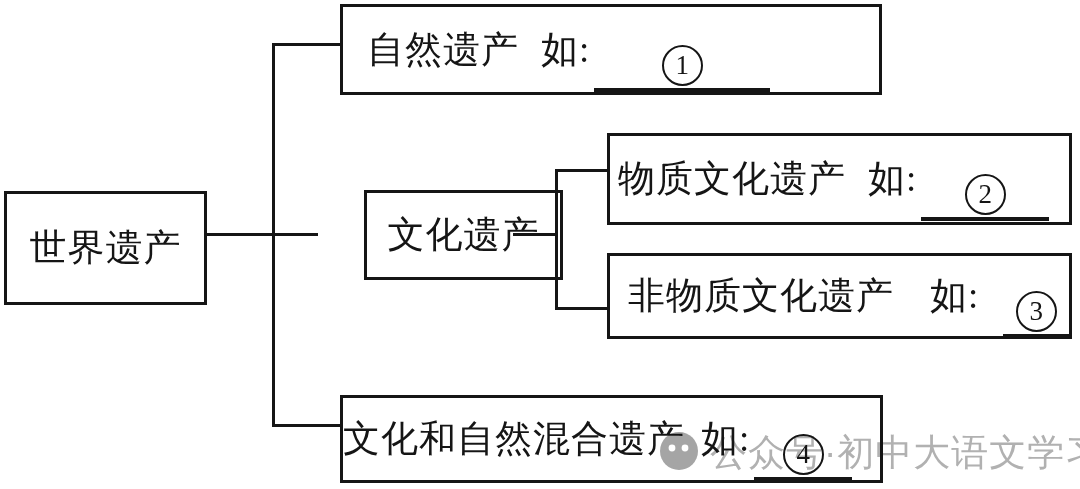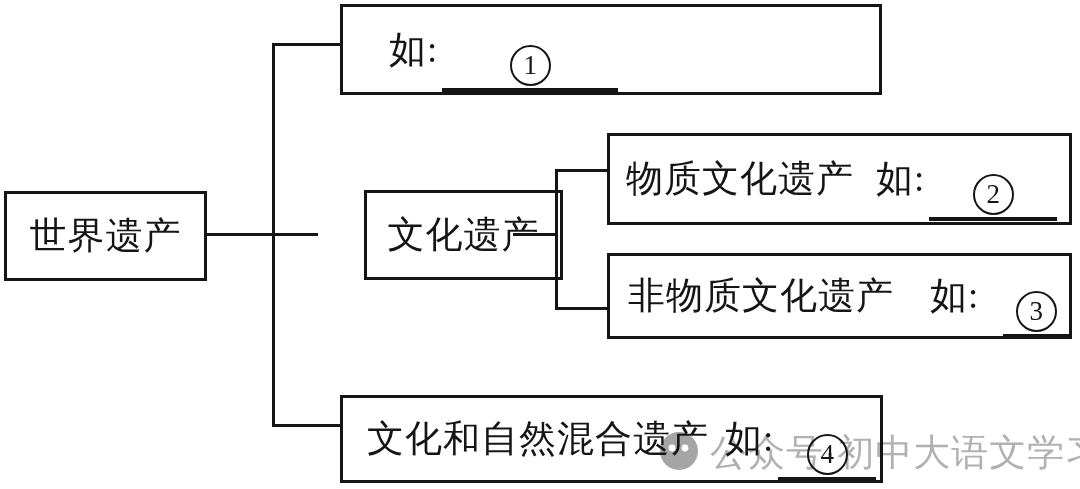--- a/index.html
+++ b/index.html
@@ -89,52 +89,53 @@
   <div class="line" style="left:205px; top:233px; width:70px; height:3px;"></div>
   <div class="line" style="left:272px; top:43px;  width:3px;  height:384px;"></div>
   <div class="line" style="left:272px; top:43px;  width:68px; height:3px;"></div>
   <div class="line" style="left:272px; top:233px; width:46px; height:3px;"></div>
   <div class="line" style="left:272px; top:424px; width:68px; height:3px;"></div>
   <div class="line" style="left:513px; top:233px; width:44px; height:3px;"></div>
   <div class="line" style="left:555px; top:169px; width:3px;  height:141px;"></div>
   <div class="line" style="left:555px; top:169px; width:54px; height:3px;"></div>
   <div class="line" style="left:555px; top:307px; width:54px; height:3px;"></div>
 
-  <div class="node center" style="left:4px; top:191px; width:203px; height:90px;">
+  <div class="node center" style="left:4px; top:191px; width:203px; height:114px;">
     <span class="label">世界遗产</span>
   </div>
 
   <div class="node" style="left:340px; top:4px; width:542px; height:91px; padding-left:24px;">
+    <span class="label">自然遗产</span>
     <span class="ru">如:</span>
     <span class="blank" style="width:176px;">
       <span class="circled">1</span>
     </span>
   </div>
 
   <div class="node center" style="left:316px; top:190px; width:199px; height:90px;margin-left:48px;">
     <span class="label">文化遗产</span>
   </div>
 
-  <div class="node" style="left:607px; top:133px; width:465px; height:92px; padding-left:16px;">
+  <div class="node" style="left:607px; top:133px; width:465px; height:92px; padding-left:8px;">
     <span class="label">物质文化遗产</span>
     <span class="ru">如:</span>
     <span class="blank" style="width:128px;">
       <span class="circled">2</span>
     </span>
   </div>
 
   <div class="node" style="left:607px; top:253px; width:465px; height:86px; padding-left:18px;gap:20px;">
     <span class="label">非物质文化遗产</span>
     <span class="ru" style="margin-left:16px;">如:</span>
     <span class="blank" style="width:104px;">
       <span class="circled">3</span>
     </span>
   </div>
 
-  <div class="node" style="left:340px; top:395px; width:543px; height:88px; padding-left:24px;">
+  <div class="node" style="left:340px; top:395px; width:543px; height:88px; ">
     <span class="label">文化和自然混合遗产</span>
     <span class="ru" style="margin-left:16px;">如:</span>
     <span class="blank" style="width:98px;">
       <span class="circled">4</span>
     </span>
   </div>
 
   <div class="watermark">
     <svg class="wm-icon" viewBox="0 0 46 46">
       <circle cx="23" cy="21" r="19" fill="#a5a5a5"></circle>

